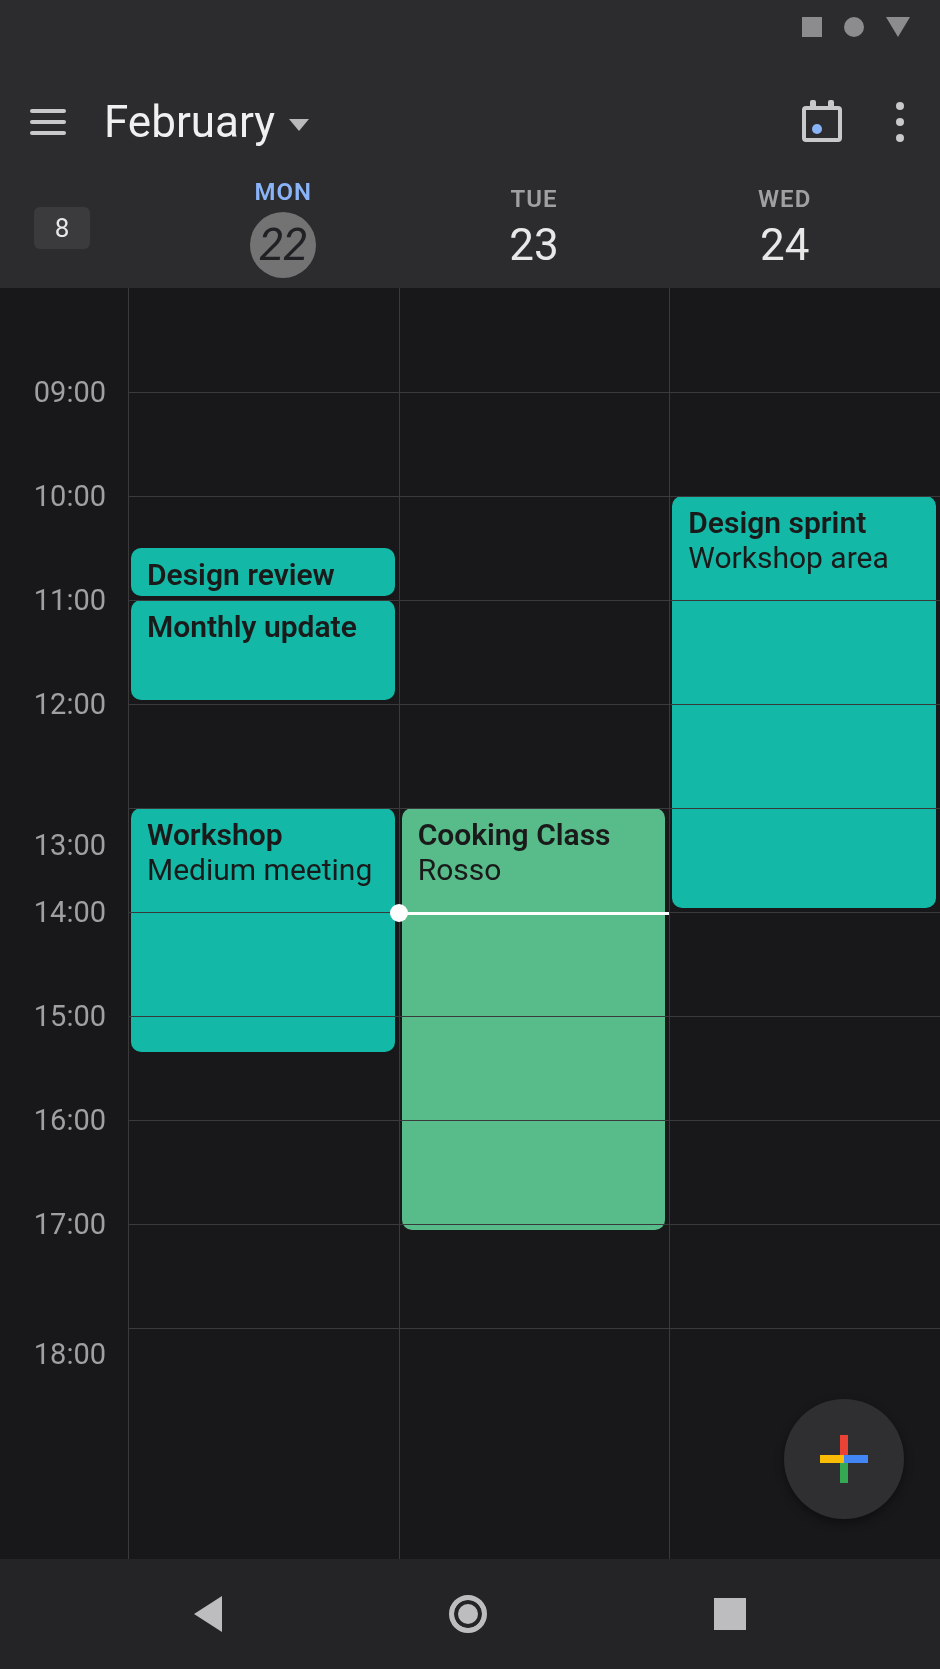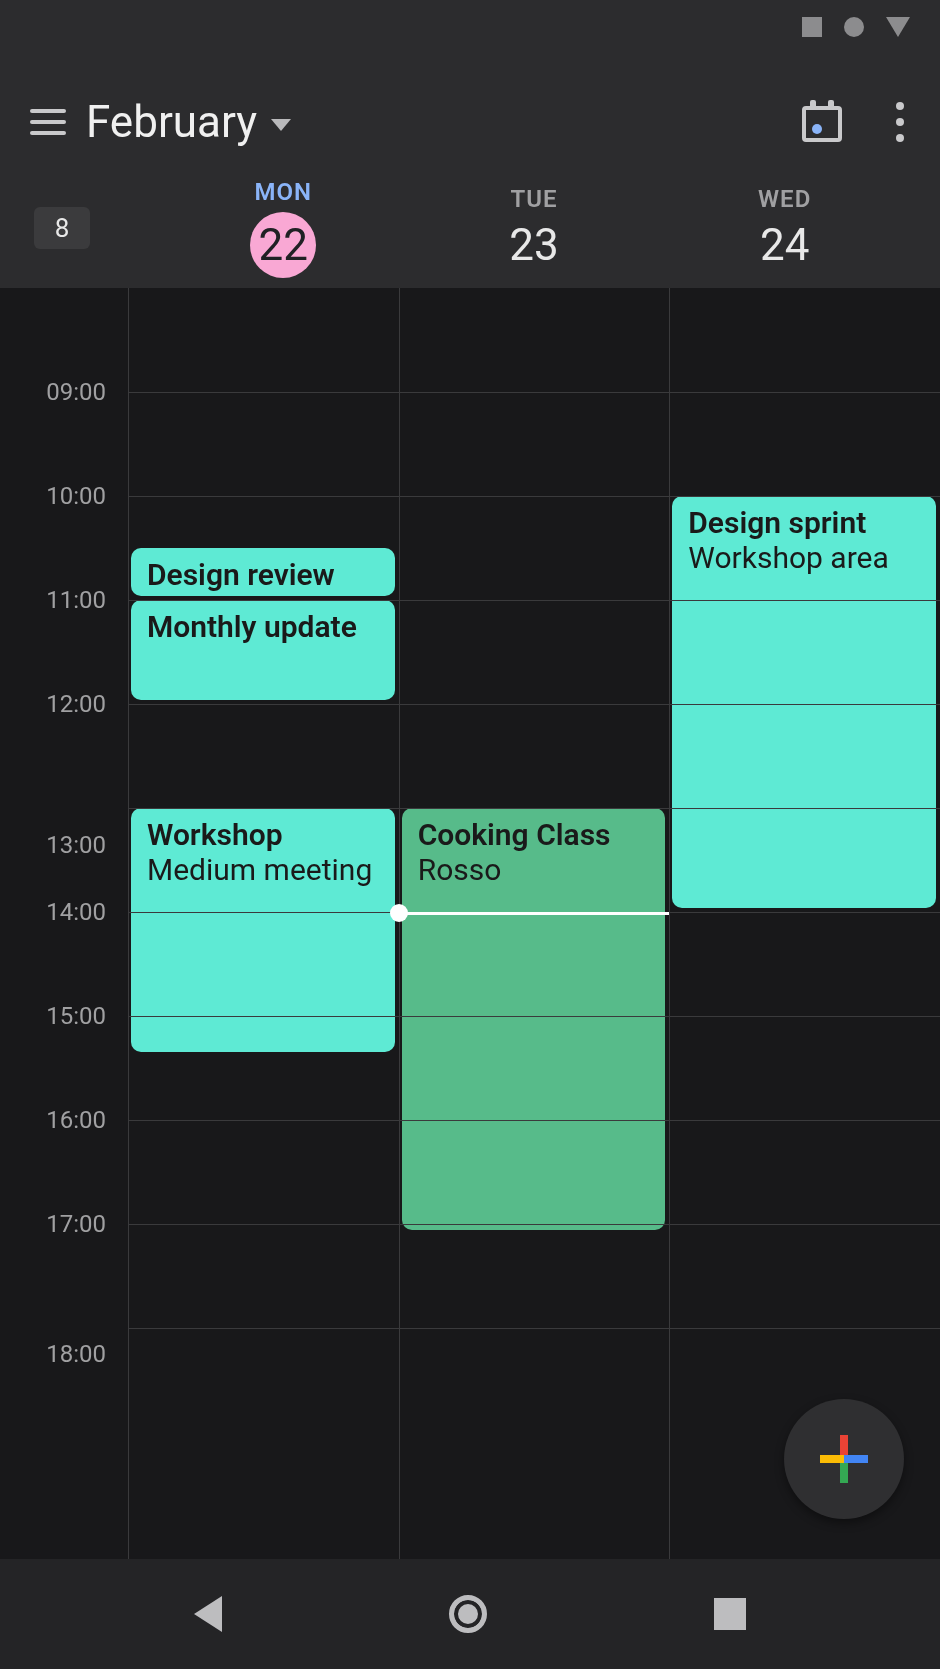--- a/index.html
+++ b/index.html
@@ -26,21 +26,21 @@
   .status-bar .tri { width: 0; height: 0; border-left: 12px solid transparent; border-right: 12px solid transparent; border-top: 20px solid #8c8c8e; }
 
   
   .appbar {
     background: #2c2c2e;
     padding: 32px 30px 0 30px;
   }
   .appbar-row {
     display: flex;
     align-items: center;
-    gap: 20px;
+    gap: 38px;
     height: 72px;
   }
   .hamburger { display: flex; flex-direction: column; gap: 7px; cursor: pointer; padding: 10px 0; }
   .hamburger span { display: block; width: 36px; height: 4px; background: #c9c9cb; border-radius: 2px; }
   .month-pick {
     display: flex; align-items: center; gap: 14px; cursor: pointer;
   }
   .month-label { font-size: 44px; font-weight: 400; color: #f0f0f0; }
   .dropdown-caret {
     width: 0; height: 0;
@@ -80,42 +80,42 @@
   }
   .day-col-head {
     display: flex; flex-direction: column; align-items: center; gap: 6px;
     cursor: pointer;
   }
   .dow { font-size: 24px; letter-spacing: 1px; font-weight: 600; color: #a0a0a2; }
   .dow.today { color: #8ab4f8; }
   .dnum { font-size: 44px; color: #e8e8e8; font-weight: 400; }
   .dnum.today {
     width: 66px; height: 66px; border-radius: 50%;
-    background: #f9a8d4; color: #202124;
-    display: flex; align-items: center; justify-content: center;
+    background: #737373; color: #202124;
+    display: flex; align-items: center; justify-content: center; font-style: italic;
   }
 
   
   .grid-wrap {
     position: relative;
     height: 1300px;
     background: #18181a;
   }
   .grid {
     position: absolute;
     inset: 0;
     display: grid;
     grid-template-columns: 128px 1fr 1fr 1fr;
   }
   .timecol { position: relative; }
   .time-label {
     position: absolute;
     right: 22px;
     transform: translateY(-50%);
-    font-size: 24px;
+    font-size: 29px;
     color: #a0a0a2;
   }
   .daycol {
     position: relative;
     border-left: 1px solid #3a3a3c;
   }
   .hour-line {
     position: absolute;
     left: 128px; right: 0;
     height: 0;
@@ -126,21 +126,21 @@
     position: absolute;
     left: 2px; right: 4px;
     border-radius: 10px;
     padding: 10px 16px 8px;
     color: #1a1a1a;
     overflow: hidden;
     cursor: pointer;
   }
   .event .title { font-size: 30px; font-weight: 600; line-height: 1.15; white-space: nowrap; overflow: hidden; }
   .event .loc { font-size: 30px; font-weight: 400; line-height: 1.15; white-space: nowrap; overflow: hidden; }
-  .blue { background: #5eead4; }
+  .blue { background: #14b8a6; }
   .green { background: #57bb8a; }
 
   .now-line {
     position: absolute;
     height: 3px;
     background: #ffffff;
   }
   .now-dot {
     position: absolute;
     width: 18px; height: 18px; border-radius: 50%;

